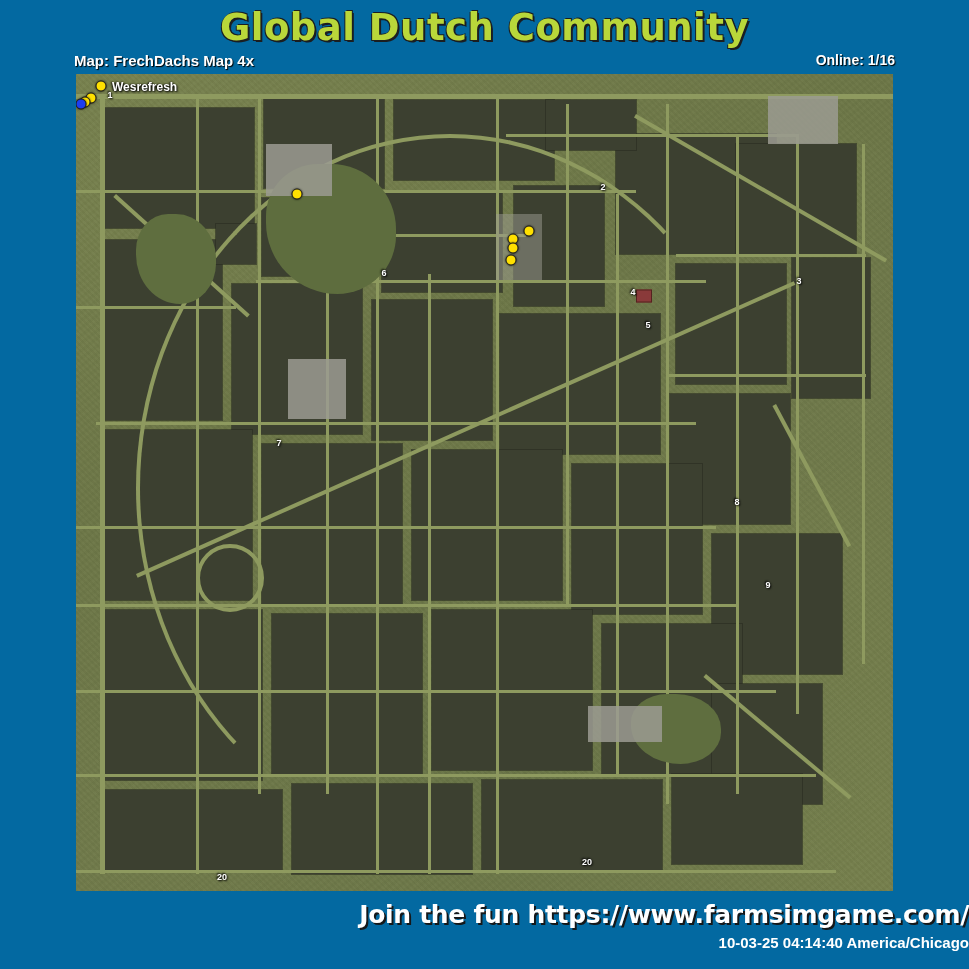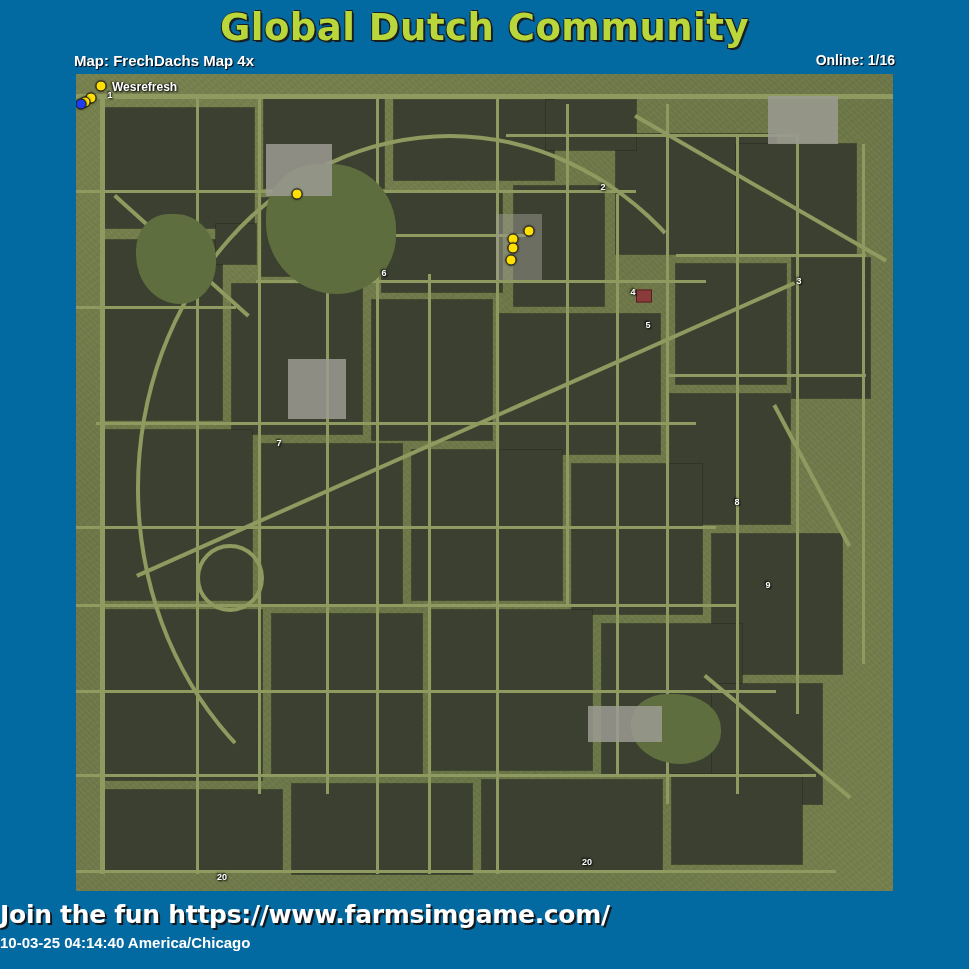--- a/index.html
+++ b/index.html
@@ -188,21 +188,21 @@
     width: 8px;
     height: 8px;
     border-radius: 50%;
     display: inline-block;
   }
   .footer-center {
     position: absolute;
     left: 0;
     right: 0;
     bottom: 18px;
-    text-align: left;
+    text-align: right;
   }
   .join {
     font-size: 25px;
     font-weight: bold;
     color: #ffffff;
     text-shadow: 2px 2px 0 #15181a;
     font-family: "DejaVu Sans", sans-serif;
     letter-spacing: -0.3px;
   }
   .timestamp {

